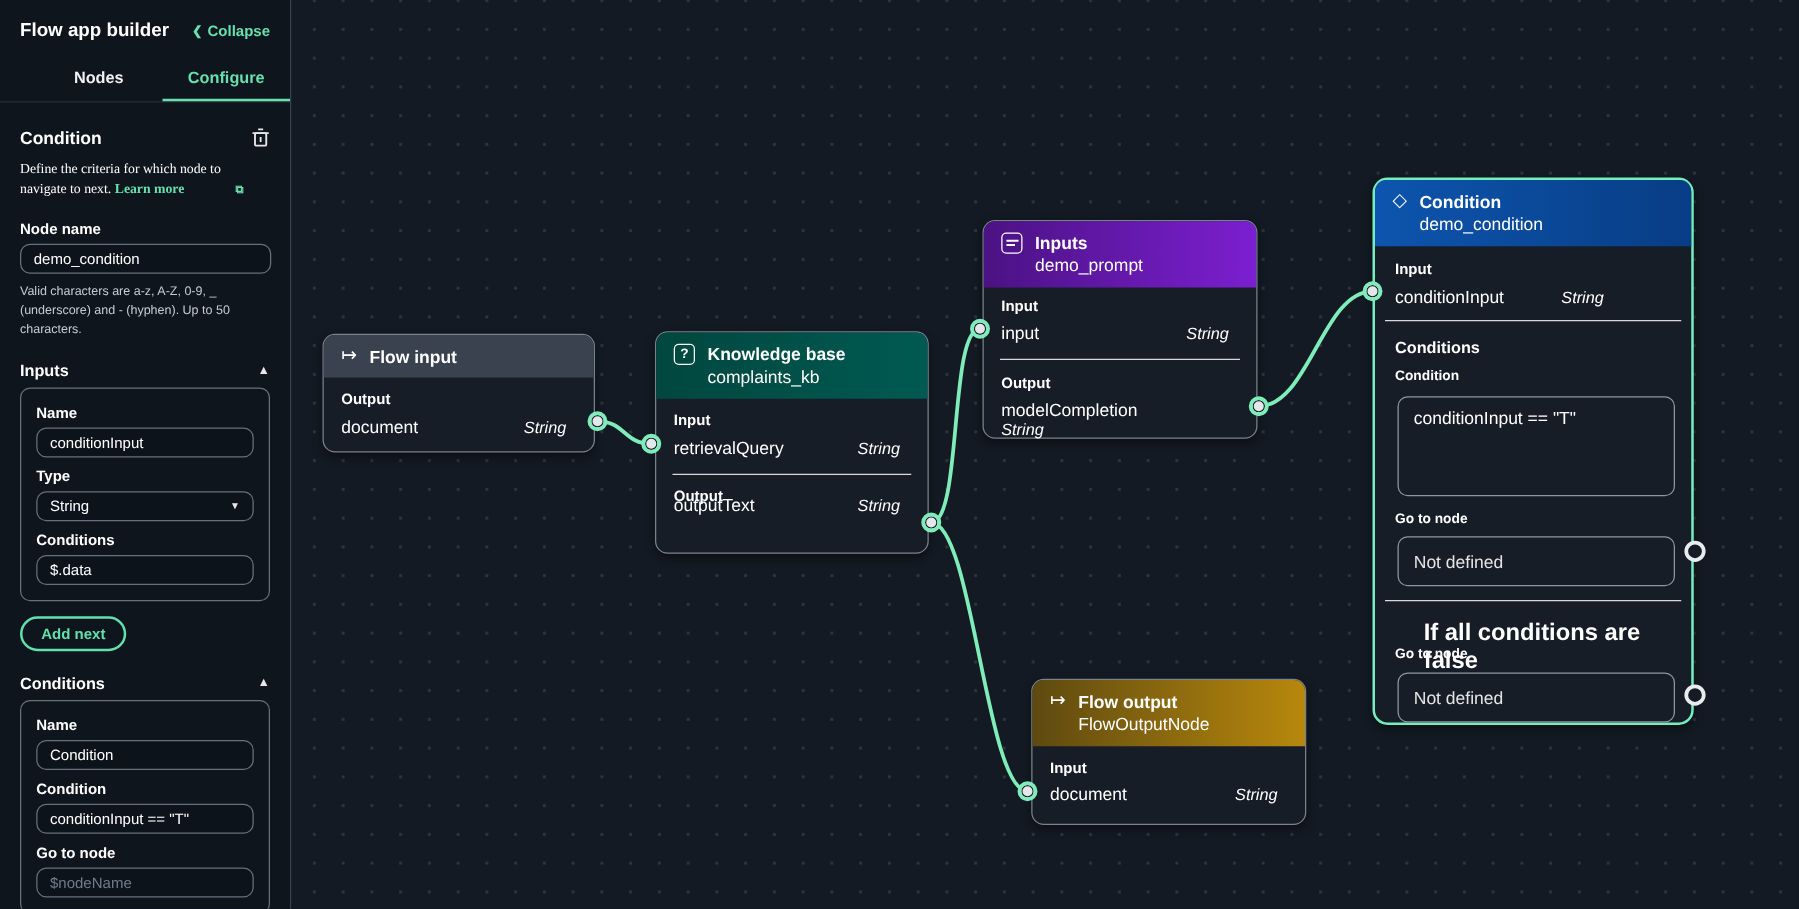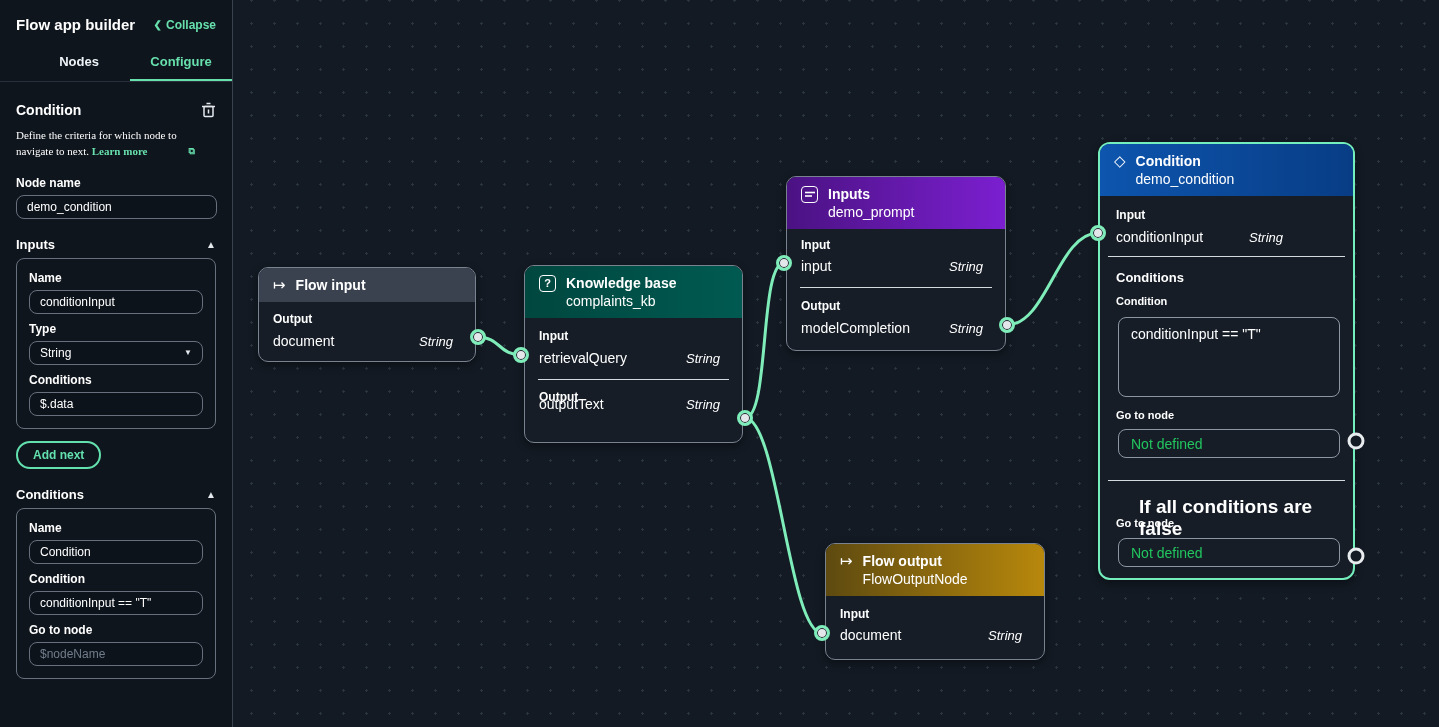--- a/index.html
+++ b/index.html
@@ -43,21 +43,21 @@
   .n-condition   { left:1098px; top:142px; width:257px; height:438px;
     border:2px solid #74eebc; border-radius:12px; }
   .n-condition .node-header { background:linear-gradient(90deg,#0d55ae,#083d85);
     border-radius:9px 9px 0 0; }
 
   .cond-small-label { position:absolute; left:16px; font-size:11px; font-weight:bold; }
   .cond-box { position:absolute; left:18px; width:222px; border:1px solid #8d97a3;
     border-radius:8px; background:transparent; color:#fff; font-size:14px;
     font-family:"Liberation Sans", sans-serif; padding:8px 12px; }
   .cond-textarea { top:173px; height:80px; }
-  .goto-input { height:29px; display:flex; align-items:center; color:#22c55e; }
+  .goto-input { height:40px; display:flex; align-items:center; color:#e5e5e5; }
 
   
   .port { position:absolute; z-index:5; border-radius:50%;
     transform:translate(-50%,-50%); }
   .port-connected { width:16px; height:16px; background:#e3e7ea;
     border:3px solid #7fedb9; box-shadow:0 0 0 1px #18222c inset; }
   .port-open { width:17px; height:17px; background:#141b24; border:3px solid #e8ecef; }
 
   
   .sidebar { position:absolute; left:0; top:0; width:233px; height:727px;
@@ -160,21 +160,21 @@
           <span class="node-subtitle">demo_prompt</span>
         </span>
       </div>
       <div class="sec-label" style="top:61px;">Input</div>
       <div class="param-row" style="top:81px;">
         <span>input</span>
         <span class="param-type">String</span>
       </div>
       <div class="node-divider" style="top:110px;"></div>
       <div class="sec-label" style="top:122px;">Output</div>
-      <div class="param-row" style="top:143px;">
+      <div class="param-row" style="top:143px;flex-direction:column;">
         <span>modelCompletion</span>
         <span class="param-type">String</span>
       </div>
     </div>
 
     <div class="node n-flow-output">
       <div class="node-header">
         <span class="hdr-icon">↦</span>
         <span>
           <span class="node-title" style="display:block">Flow output</span>
@@ -255,20 +255,21 @@
     <p class="desc">
       <span>Define the criteria for which node to navigate to next.</span>
       <a class="link" style="font-size:11px;gap:41px;">
         <span>Learn more</span>
         <span style="font-size:9px;">⧉</span>
       </a>
     </p>
 
     <label class="fld-label">Node name</label>
     <input class="sb-input" value="demo_condition" style="">
+    <p class="helper">Valid characters are a-z, A-Z, 0-9, _ (underscore) and - (hyphen). Up to 50 characters.</p>
 
     <div class="section-head">
       <span>Inputs</span>
       <span class="caret">▲</span>
     </div>
     <div class="card">
       <label class="fld-label" style="margin-top:2px;">Name</label>
       <input class="sb-input" value="conditionInput" style="">
       <label class="fld-label">Type</label>
       <div class="sb-input sb-select">

